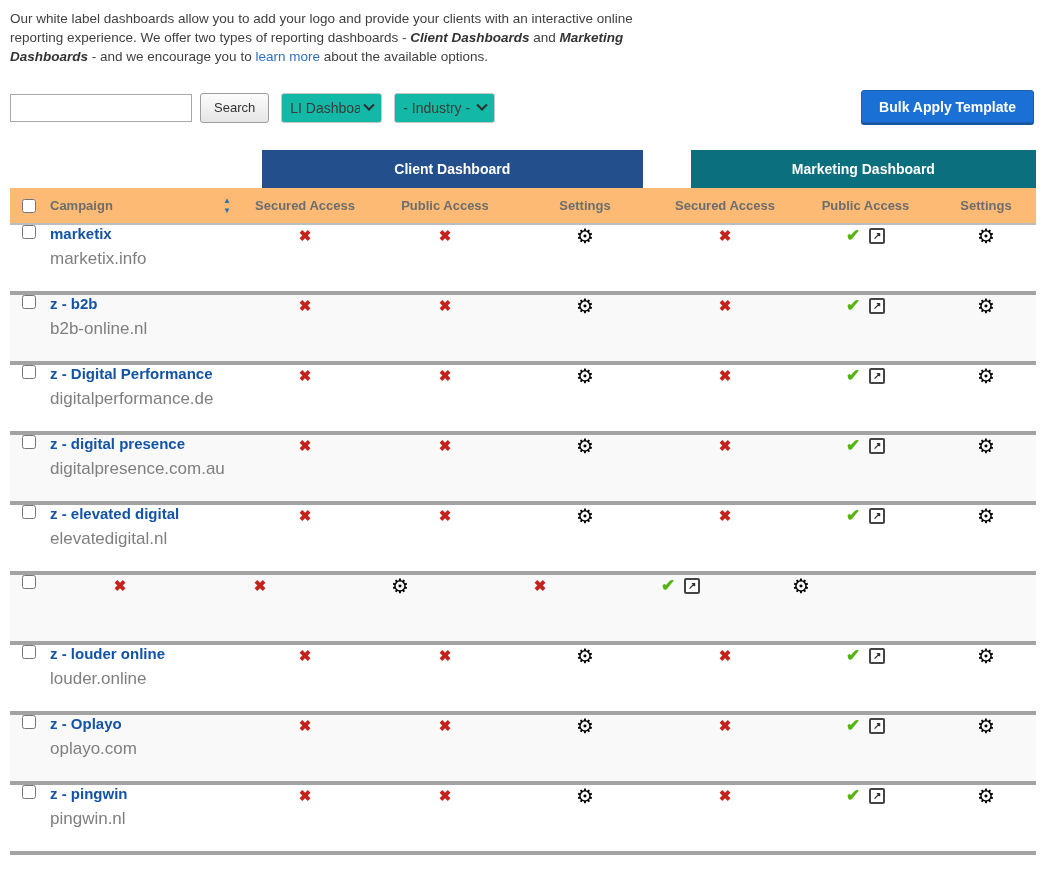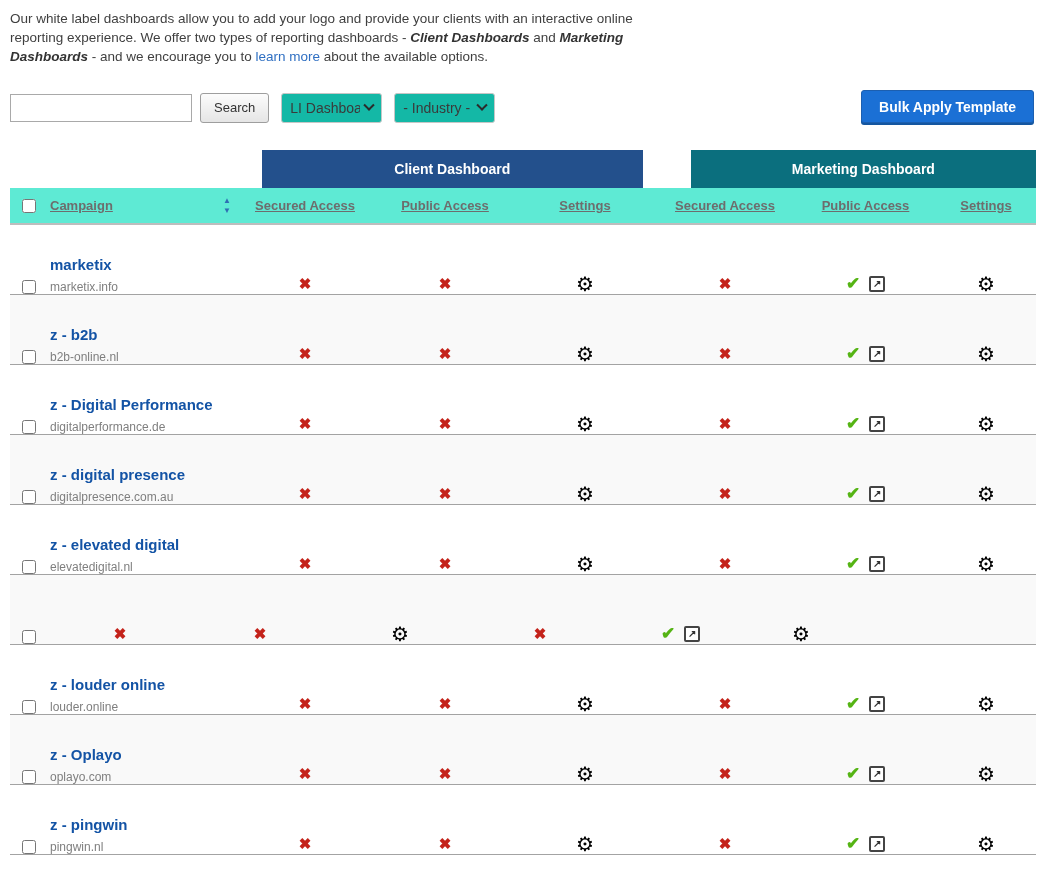--- a/index.html
+++ b/index.html
@@ -101,56 +101,55 @@
     display: flex; align-items: center; justify-content: center;
     color: #fff; font-weight: bold; font-size: 14px;
   }
   .gh-client { width: 420px; background: #23508c; }
   .gh-marketing { width: 381px; background: #0b6f7e; }
 
   .subheader {
     display: flex;
     height: 37px;
     align-items: center;
-    background: #5eead4;
+    background: #fdba74;
     border-bottom: 2px solid #bdbdbd;
     font-weight: bold;
     font-size: 13px;
     color: #6d6d6d;
-    text-decoration: underline;
   }
   .cell-check { width: 40px; padding-left: 12px; display: flex; align-items: center; }
   .cell-check input { width: 14px; height: 14px; cursor: pointer; }
   .cell-campaign-h { width: 185px; position: relative; display: flex; align-items: center; }
   .sort {
     position: absolute; right: 4px; top: 50%;
     transform: translateY(-50%);
     display: flex; flex-direction: column; align-items: center;
     line-height: 8px;
   }
   .s-up, .s-dn { font-size: 8px; color: #2f6eb3; cursor: pointer; }
   .s-dn { margin-top: 2px; }
   .cell-status { width: 140px; text-align: center; display: flex; align-items: center; justify-content: center; }
   .cell-status.wide { width: 141px; }
   .cell-status.last { width: 100px; }
 
   .row {
     display: flex;
     height: 70px;
-    align-items: flex-end;
-    border-bottom: 1px solid #a3a3a3;
+    align-items: flex-start;
+    border-bottom: 4px solid #a3a3a3;
     background: #fff;
   }
   .row.alt { background: #f9f9f9; }
   .cell-campaign { width: 185px; display: flex; flex-direction: column; justify-content: center; }
   .c-name {
     font-size: 15px; font-weight: bold;
     color: #1353a5; text-decoration: none; cursor: pointer;
   }
-  .c-domain { font-size: 12px; color: #7f7f7f; margin-top: 7px; }
+  .c-domain { font-size: 17px; color: #7f7f7f; margin-top: 7px; }
   .cells { display: flex; align-items: center; }
 
   .icon-cross { color: #c4231b; font-size: 15px; font-weight: bold; cursor: pointer; }
   .icon-gear  { color: #000; font-size: 20px; cursor: pointer; line-height: 1; }
   .icon-check { color: #55b414; font-size: 17px; font-weight: bold; cursor: pointer; }
   .ext-box {
     display: inline-flex; align-items: center; justify-content: center;
     width: 16px; height: 16px;
     border: 2px solid #444; border-radius: 2px;
     color: #333; font-size: 10px; font-weight: bold;

